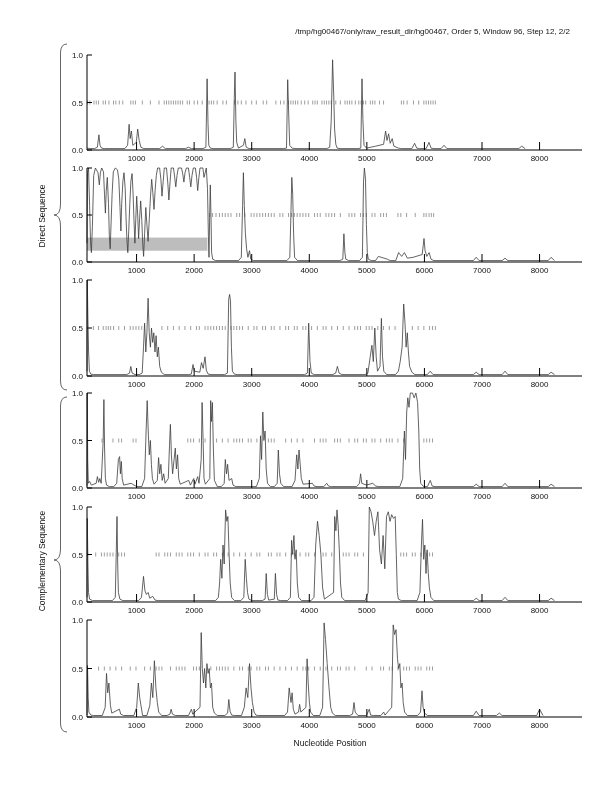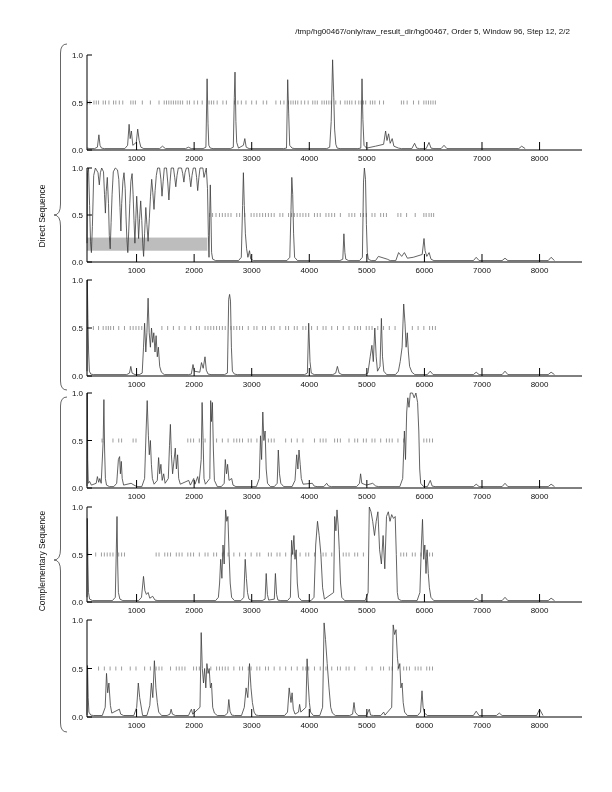--- a/index.html
+++ b/index.html
@@ -637,13 +637,14 @@
       </g>
     </svg>
 
   <svg width="80" height="792" viewBox="0 0 80 792" style="left:0;top:0">
     <path d="M67,44 Q60.5,44 60.5,53 L60.5,204 Q60.5,215 54,215 Q60.5,215 60.5,226 L60.5,381 Q60.5,390 67,390" fill="none" stroke="#555" stroke-width="0.9"></path>
     <path d="M67,397 Q60.5,397 60.5,406 L60.5,549 Q60.5,560 54,560 Q60.5,560 60.5,571 L60.5,723 Q60.5,732 67,732" fill="none" stroke="#555" stroke-width="0.9"></path>
   </svg>
 
   <div class="ylab ylab-direct">Direct Sequence</div>
   <div class="ylab ylab-comp">Complementary Sequence</div>
+  <div class="xlab">Nucleotide Position</div>
 </div>
 
 </body></html>

